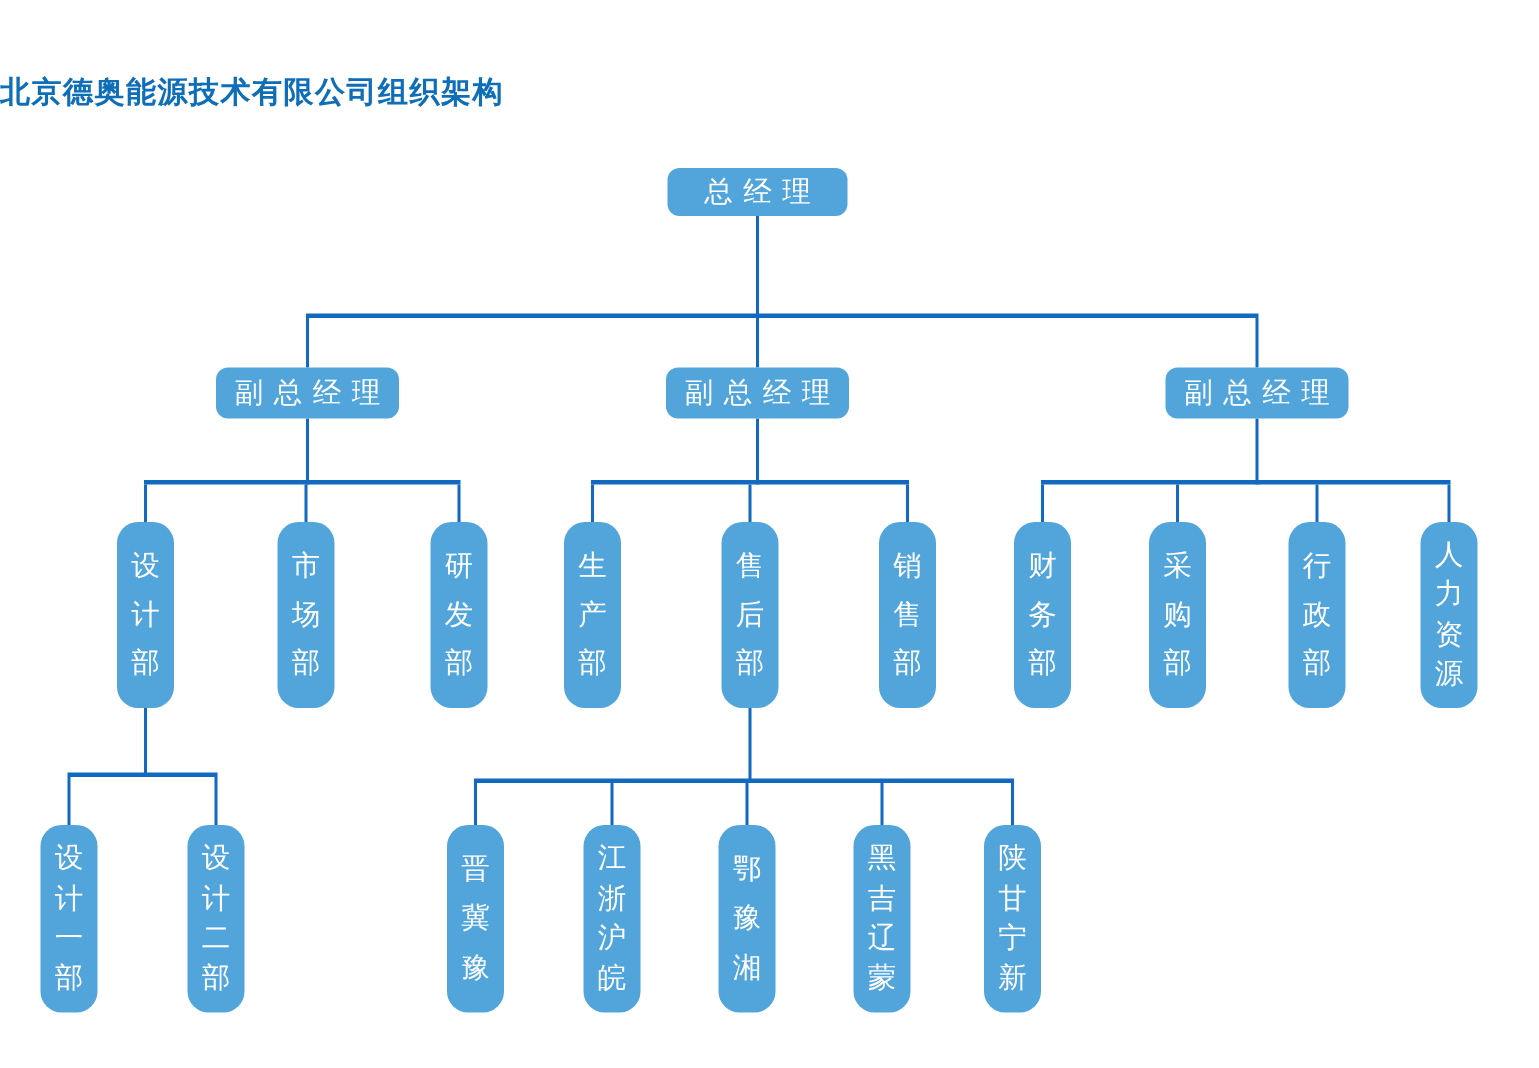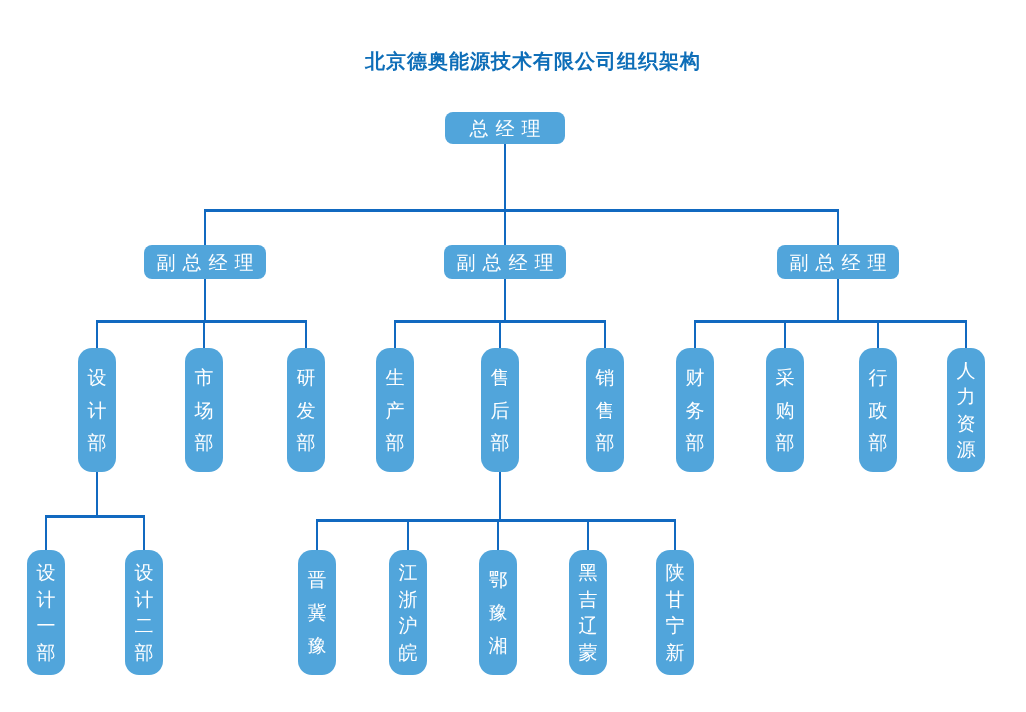--- a/index.html
+++ b/index.html
@@ -19,26 +19,24 @@
     background: #ffffff;
     font-family: "Liberation Sans", sans-serif;
     overflow: hidden;
   }
   .chart-title {
     position: absolute;
     left: 0;
     right: 0;
     top: 48px;
     margin: 0;
-    text-align: center;
     font-size: 20px;
     font-weight: bold;
     color: var(--title-color);
     letter-spacing: 1px;
-    padding-left: 40px;
   }
   .line {
     position: absolute;
     background: var(--line-color);
   }
   .line.h { height: 3px; }
   .line.v { width: 2px; }
   .node {
     position: absolute;
     background: var(--node-fill);

